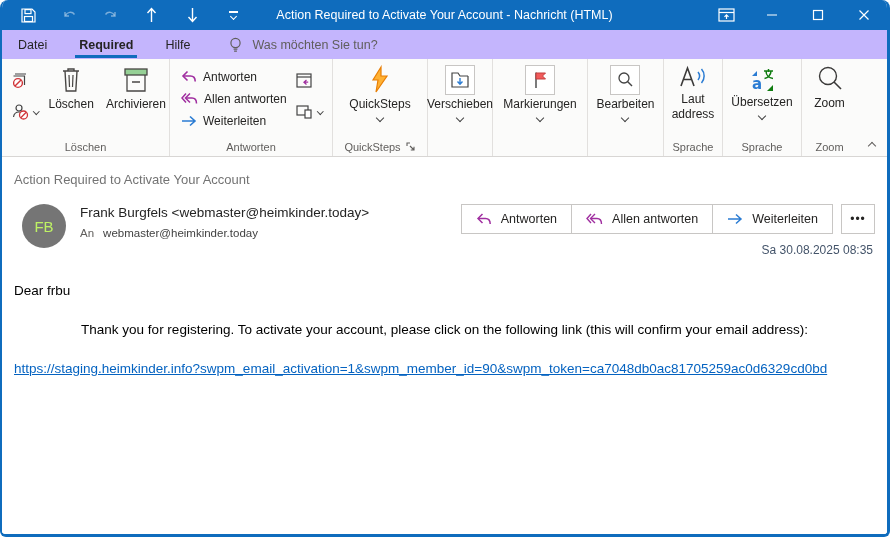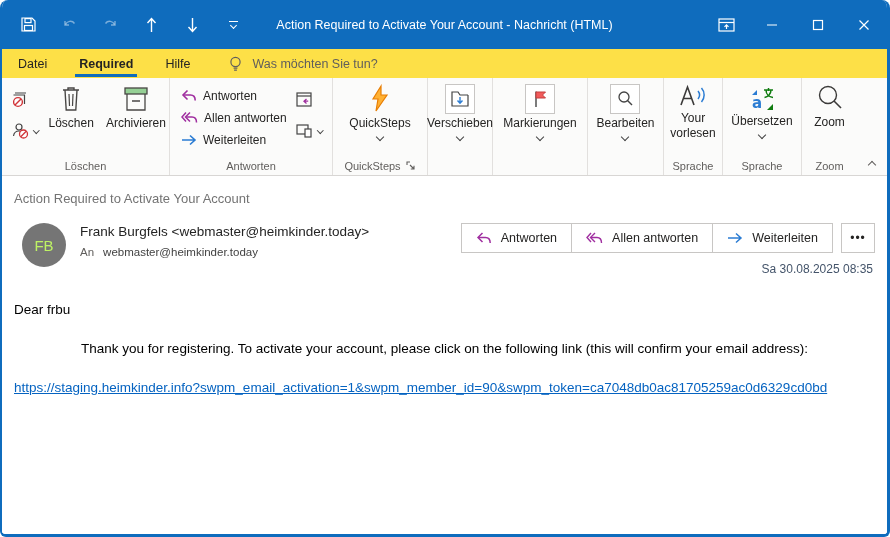--- a/index.html
+++ b/index.html
@@ -3,34 +3,34 @@
 <meta charset="utf-8">
 <style>
   * { box-sizing: border-box; margin: 0; padding: 0; }
   html,body { width:890px; height:537px; font-family:"Liberation Sans", sans-serif; background:#fff; }
   .window {
     width:890px; height:537px; position:relative; overflow:hidden;
     border-left:2px solid #0f6cbd; border-right:3px solid #0f6cbd; border-bottom:3px solid #0f6cbd;
     border-radius:8px 8px 6px 6px; background:#fff; display:flex; flex-direction:column;
   }
   
-  .titlebar { height:49px; background:#0f6cbd; display:flex; align-items:center; color:#fff; flex:0 0 auto; position:relative; }
+  .titlebar { height:30px; background:#0f6cbd; display:flex; align-items:center; color:#fff; flex:0 0 auto; position:relative; }
   .qat { display:flex; align-items:center; gap:21px; padding-left:16px; z-index:2; }
   .qat .qbtn { display:flex; align-items:center; justify-content:center; width:20px; height:20px; cursor:default; }
   .title-text { position:absolute; left:0; right:0; text-align:center; font-size:12.5px; color:#fff; pointer-events:none; }
   .caption-btns { margin-left:auto; display:flex; height:35px; z-index:2; }
   .cap { width:46px; height:35px; display:flex; align-items:center; justify-content:center; }
   
   .chev { display:inline-block; width:6px; height:6px; border-right:1.4px solid #444; border-bottom:1.4px solid #444; transform:rotate(45deg); }
   .chev.white { border-color:#fff; }
   .chev.up { transform:rotate(-135deg); }
   .qat-custom { display:flex; flex-direction:column; align-items:center; gap:1px; }
   .qat-custom .bar { width:9px; height:1.5px; background:#fff; }
   
-  .menubar { height:29px; background:#fde047; display:flex; align-items:stretch; font-size:12.5px; color:#252423; flex:0 0 auto; }
+  .menubar { height:29px; background:#c4b5fd; display:flex; align-items:stretch; font-size:12.5px; color:#252423; flex:0 0 auto; }
   .menu-item { display:flex; align-items:center; padding:0 16px; position:relative; }
   .menu-item.active { font-weight:bold; }
   .menu-item.active::after { content:""; position:absolute; left:12px; right:12px; bottom:1px; height:3px; background:#0f6cbd; }
   .tellme { display:flex; align-items:center; gap:9px; margin-left:22px; color:#605e5c; }
   
   .ribbon { height:98px; background:#fbfbfa; border-bottom:1px solid #d8d6d4; display:flex; flex:0 0 auto; }
   .grp { display:flex; flex-direction:column; border-right:1px solid #e2e0de; }
   .grp-content { flex:1; display:flex; align-items:flex-start; }
   .grp-label { height:19px; display:flex; align-items:center; justify-content:center; gap:5px; font-size:11px; color:#605e5c; }
   .bigbtn { display:flex; flex-direction:column; align-items:center; gap:2px; padding:6px 6px 0; font-size:12px; color:#252423; }
@@ -319,21 +319,21 @@
     <div class="grp" style="width:59px;">
       <div class="grp-content" style="justify-content:center;">
         <div class="bigbtn" style="padding-top:5px;">
           <span>
             <svg width="30" height="26" viewBox="0 0 30 26">
                 <path d="M3 22 L9.5 4 L16 22 M5.5 15.5 h8" fill="none" stroke="#3b3a39" stroke-width="1.6"></path>
                 <path d="M20 8 C22 10.5 22 13.5 20 16" fill="none" stroke="#2b7cd3" stroke-width="1.5"></path>
                 <path d="M23.5 5 C27 9 27 15 23.5 19" fill="none" stroke="#2b7cd3" stroke-width="1.5"></path>
               </svg>
           </span>
-          <span class="lbl two-line" style="white-space:normal;width:48px;">Your vorlesen</span>
+          <span class="lbl two-line" style="white-space:normal;width:48px;">Laut address</span>
         </div>
       </div>
       <div class="grp-label">Sprache</div>
     </div>
 
     <div class="grp" style="width:79px;">
       <div class="grp-content" style="justify-content:center;">
         <div class="bigbtn">
           <span>
             <svg width="28" height="28" viewBox="0 0 28 28">

